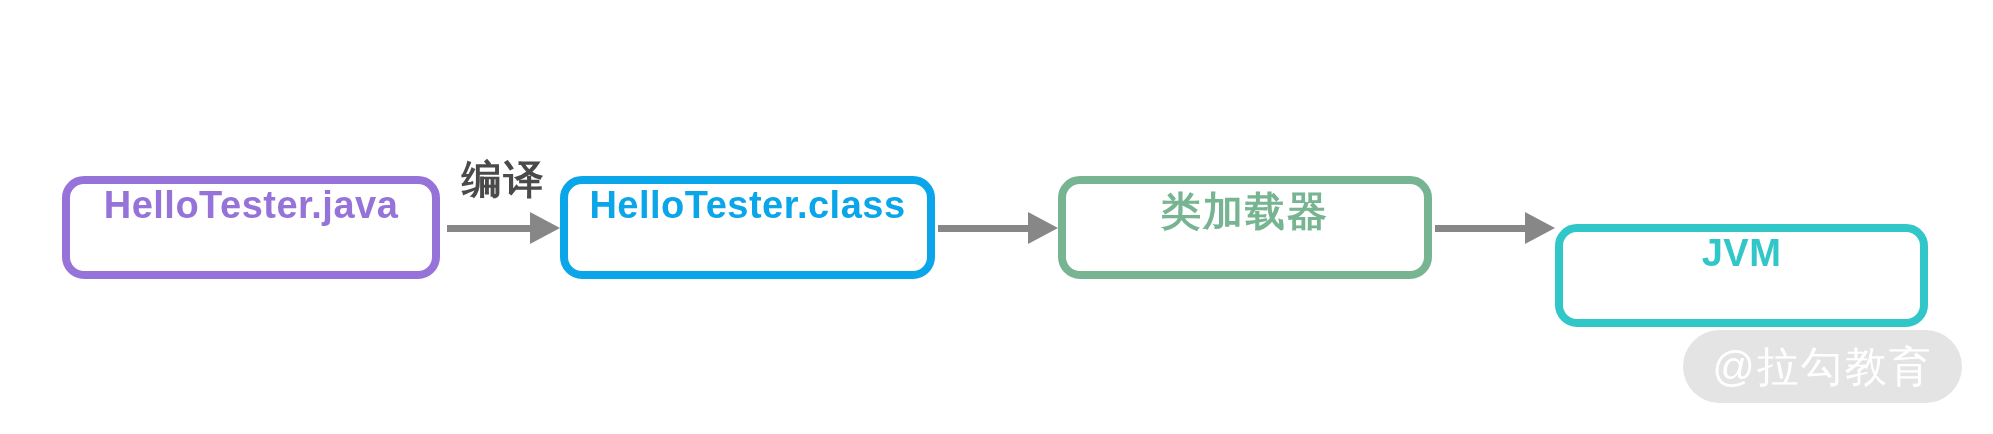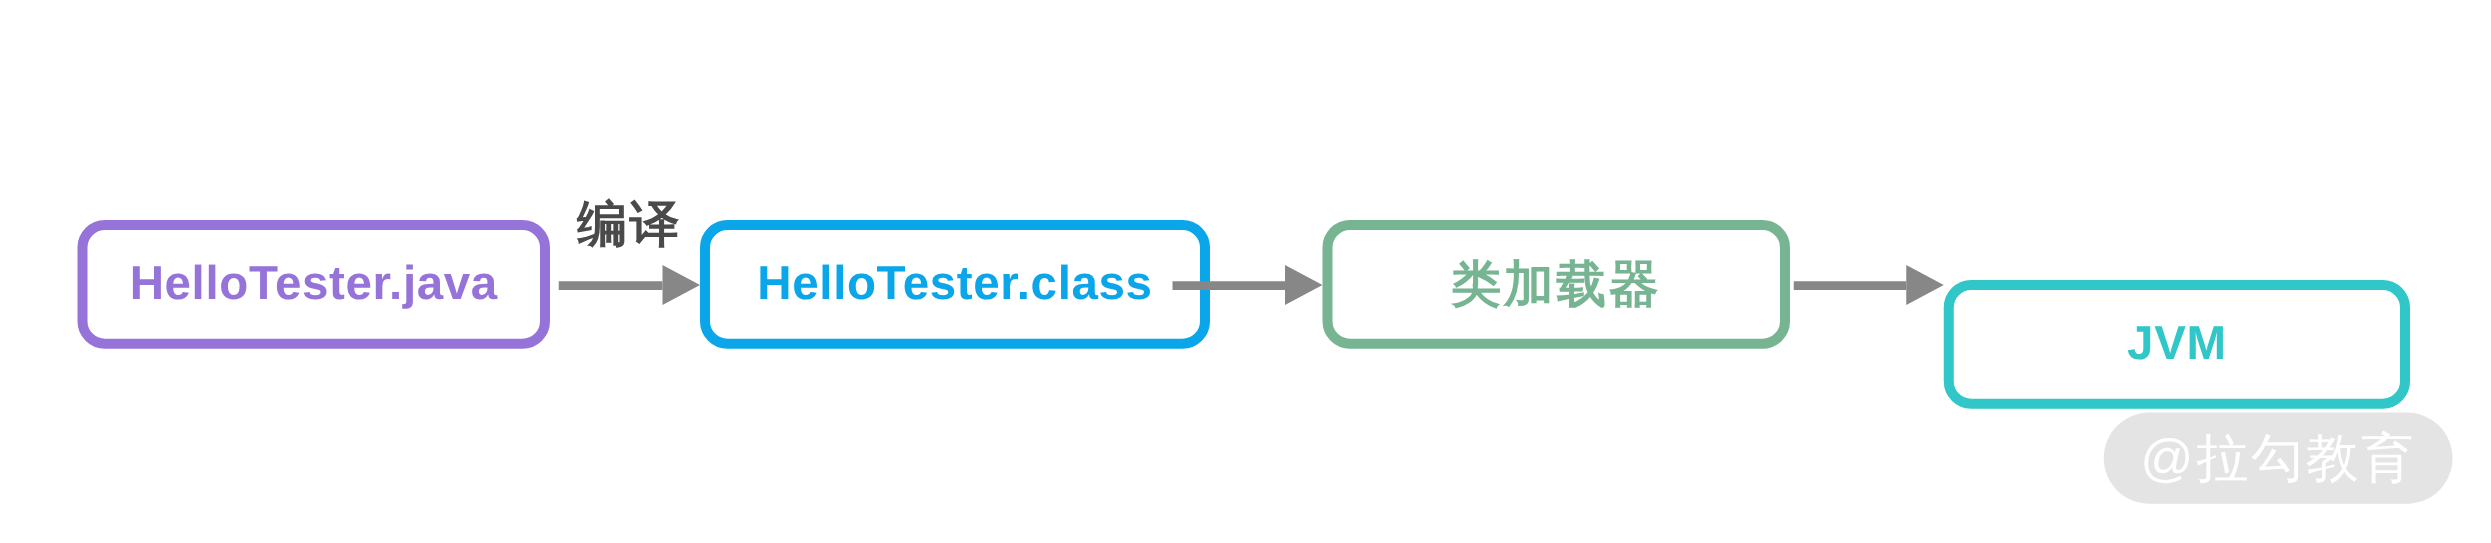--- a/index.html
+++ b/index.html
@@ -19,29 +19,28 @@
   .node {
     position: absolute;
     top: 176px;
     height: 103px;
     width: 378px;
     box-sizing: border-box;
     border: 8px solid #999;
     border-radius: 22px;
     background: #ffffff;
     display: flex;
-    align-items: center;
     justify-content: center;
     font-weight: bold;
     font-size: 38px;
     letter-spacing: 0.5px;
   }
   .node.cjk { font-size: 40px; letter-spacing: 2px; font-family: Liberation Serif, serif; }
   #node-1 { left: 62px; }
-  #node-2 { left: 560px; width: 408px; }
+  #node-2 { left: 560px; width: 375px; }
   #node-3 { left: 1058px; width: 374px; }
   #node-4 { left: 1555px; width: 373px; margin-top: 48px; }
 
   
   .arrow {
     position: absolute;
     top: 212px;
     height: 32px;
     display: flex;
     align-items: center;

